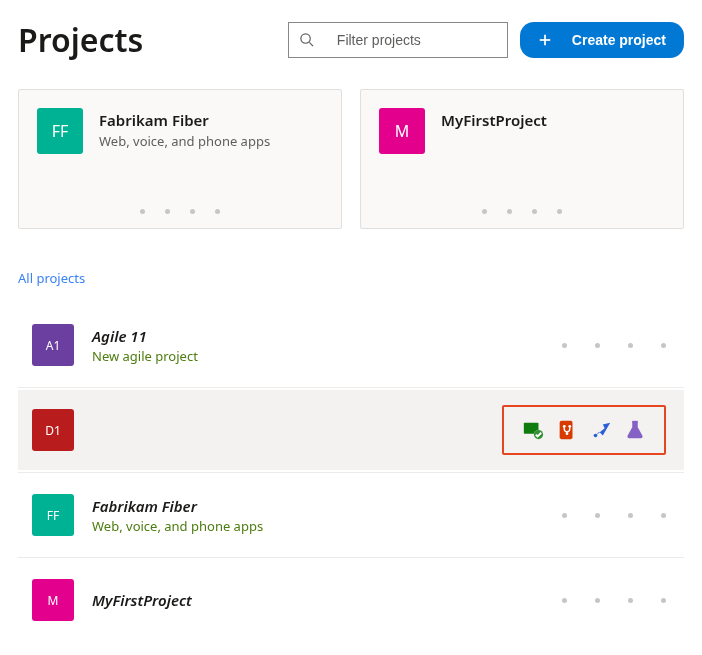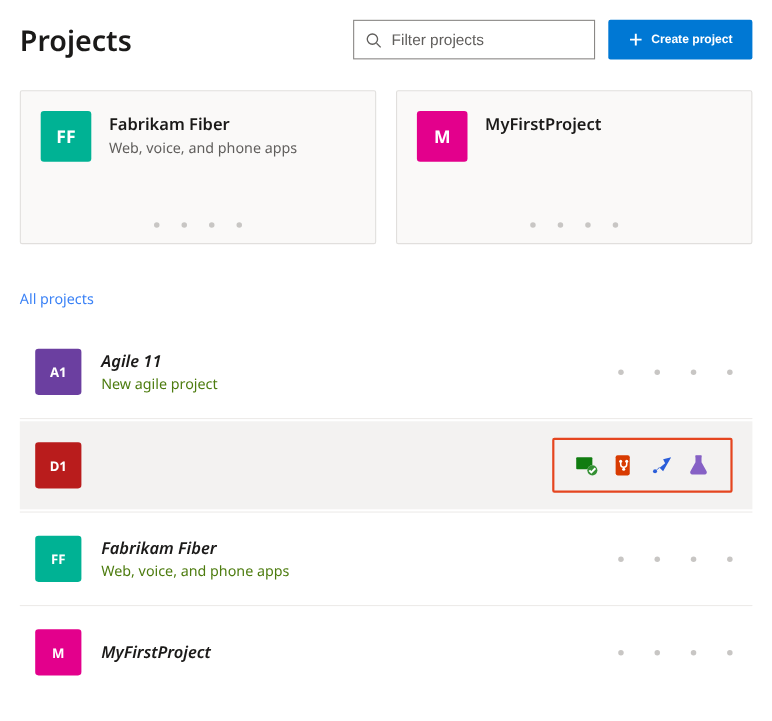--- a/index.html
+++ b/index.html
@@ -1,29 +1,29 @@
 <!DOCTYPE html>
 <html><head>
   <meta charset="utf-8">
   <style>
     * { box-sizing: border-box; margin: 0; padding: 0; }
     body { font-family: "Segoe UI", system-ui, -apple-system, sans-serif; background: #fff; width: 702px; padding: 18px 18px 30px 18px; color: #323130; }
     .header-row { display: flex; align-items: center; justify-content: space-between; gap: 16px; margin-bottom: 28px; }
-    .page-title { font-size: 26px; font-weight: 600; color: #1b1a19; }
+    .page-title { font-size: 32px; font-weight: 600; color: #1b1a19; }
     .header-actions { display: flex; gap: 12px; align-items: center; }
     .search-box { display: flex; align-items: center; border: 1px solid #8a8886; height: 36px; width: 220px; padding: 0 10px; background: #fff; }
     .search-box svg { width: 15px; height: 15px; stroke: #605e5c; fill: none; flex-shrink: 0; }
-    .search-input { border: none; outline: none; font-size: 14px; margin-left: 9px; width: 100%; color: #323130; }
+    .search-input { border: none; outline: none; font-size: 14px; margin-left: 23px; width: 100%; color: #323130; }
     .search-input::placeholder { color: #605e5c; }
-    .create-btn { display: flex; align-items: center; justify-content: center; gap: 7px; background: #0078d4; color: #fff; border: none; height: 36px; padding: 0 18px; font-size: 11px; font-weight: 600; cursor: pointer; border-radius: 2px; }
+    .create-btn { display: flex; align-items: center; justify-content: center; gap: 20px; background: #0078d4; color: #fff; border: none; height: 36px; padding: 0 18px; font-size: 14px; font-weight: 600; cursor: pointer; border-radius: 14px; }
     .create-btn svg { width: 14px; height: 14px; stroke: #fff; stroke-width: 2; }
     .cards { display: flex; gap: 18px; margin-bottom: 40px; }
     .card { flex: 1; border: 1px solid #e1dfdd; background: #faf9f8; min-height: 140px; padding: 18px 18px 14px 18px; display: flex; flex-direction: column; justify-content: space-between; border-radius: 2px; }
     .card-head { display: flex; gap: 16px; align-items: flex-start; }
-    .avatar { width: 46px; height: 46px; border-radius: 3px; color: #fff; display: flex; align-items: center; justify-content: center; font-size: 16px; font-weight: 700; flex-shrink: 0; }
+    .avatar { width: 46px; height: 46px; border-radius: 3px; color: #fff; display: flex; align-items: center; justify-content: center; font-size: 16px; font-weight: 400; flex-shrink: 0; }
     .avatar.sm { width: 42px; height: 42px; font-size: 12px; }
     .card-text { padding-top: 2px; }
     .card-title { font-size: 15px; font-weight: 600; color: #1b1a19; }
     .card-desc { font-size: 13px; color: #605e5c; margin-top: 2px; }
     .dots { display: flex; gap: 20px; justify-content: center; margin-top: 8px; }
     .dot { width: 5px; height: 5px; border-radius: 50%; background: #c8c6c4; }
     .dots.list { gap: 28px; justify-content: flex-end; margin: 0; }
     .section-label { font-size: 13px; color: #3b82f6; margin-bottom: 18px; }
     .list-item { display: flex; align-items: center; padding: 14px 18px 14px 14px; min-height: 80px; cursor: pointer; }
     .list-item.hover { background: #f3f2f1; }

